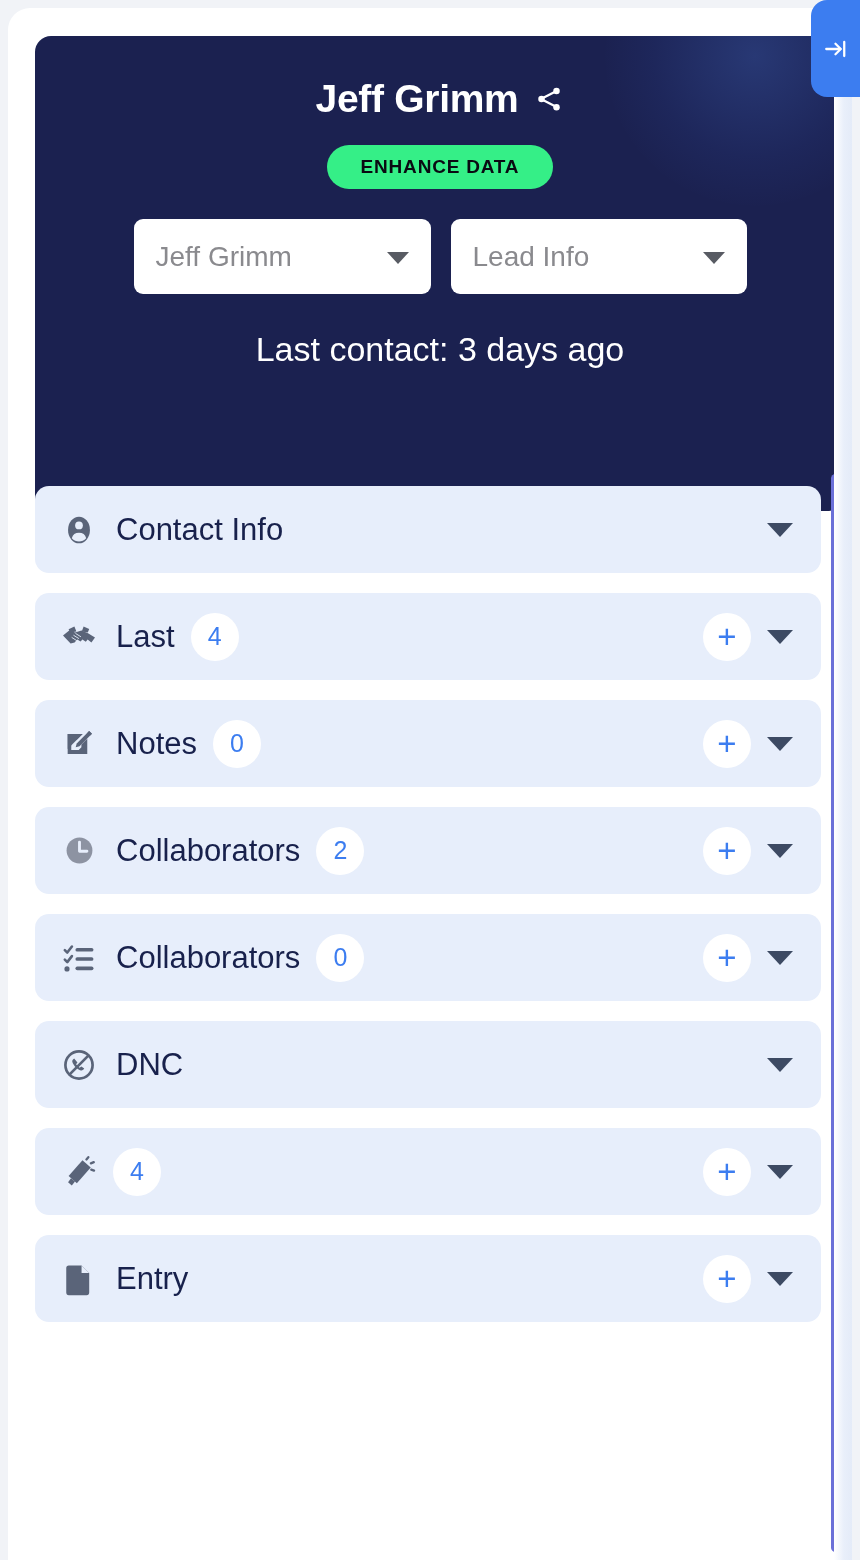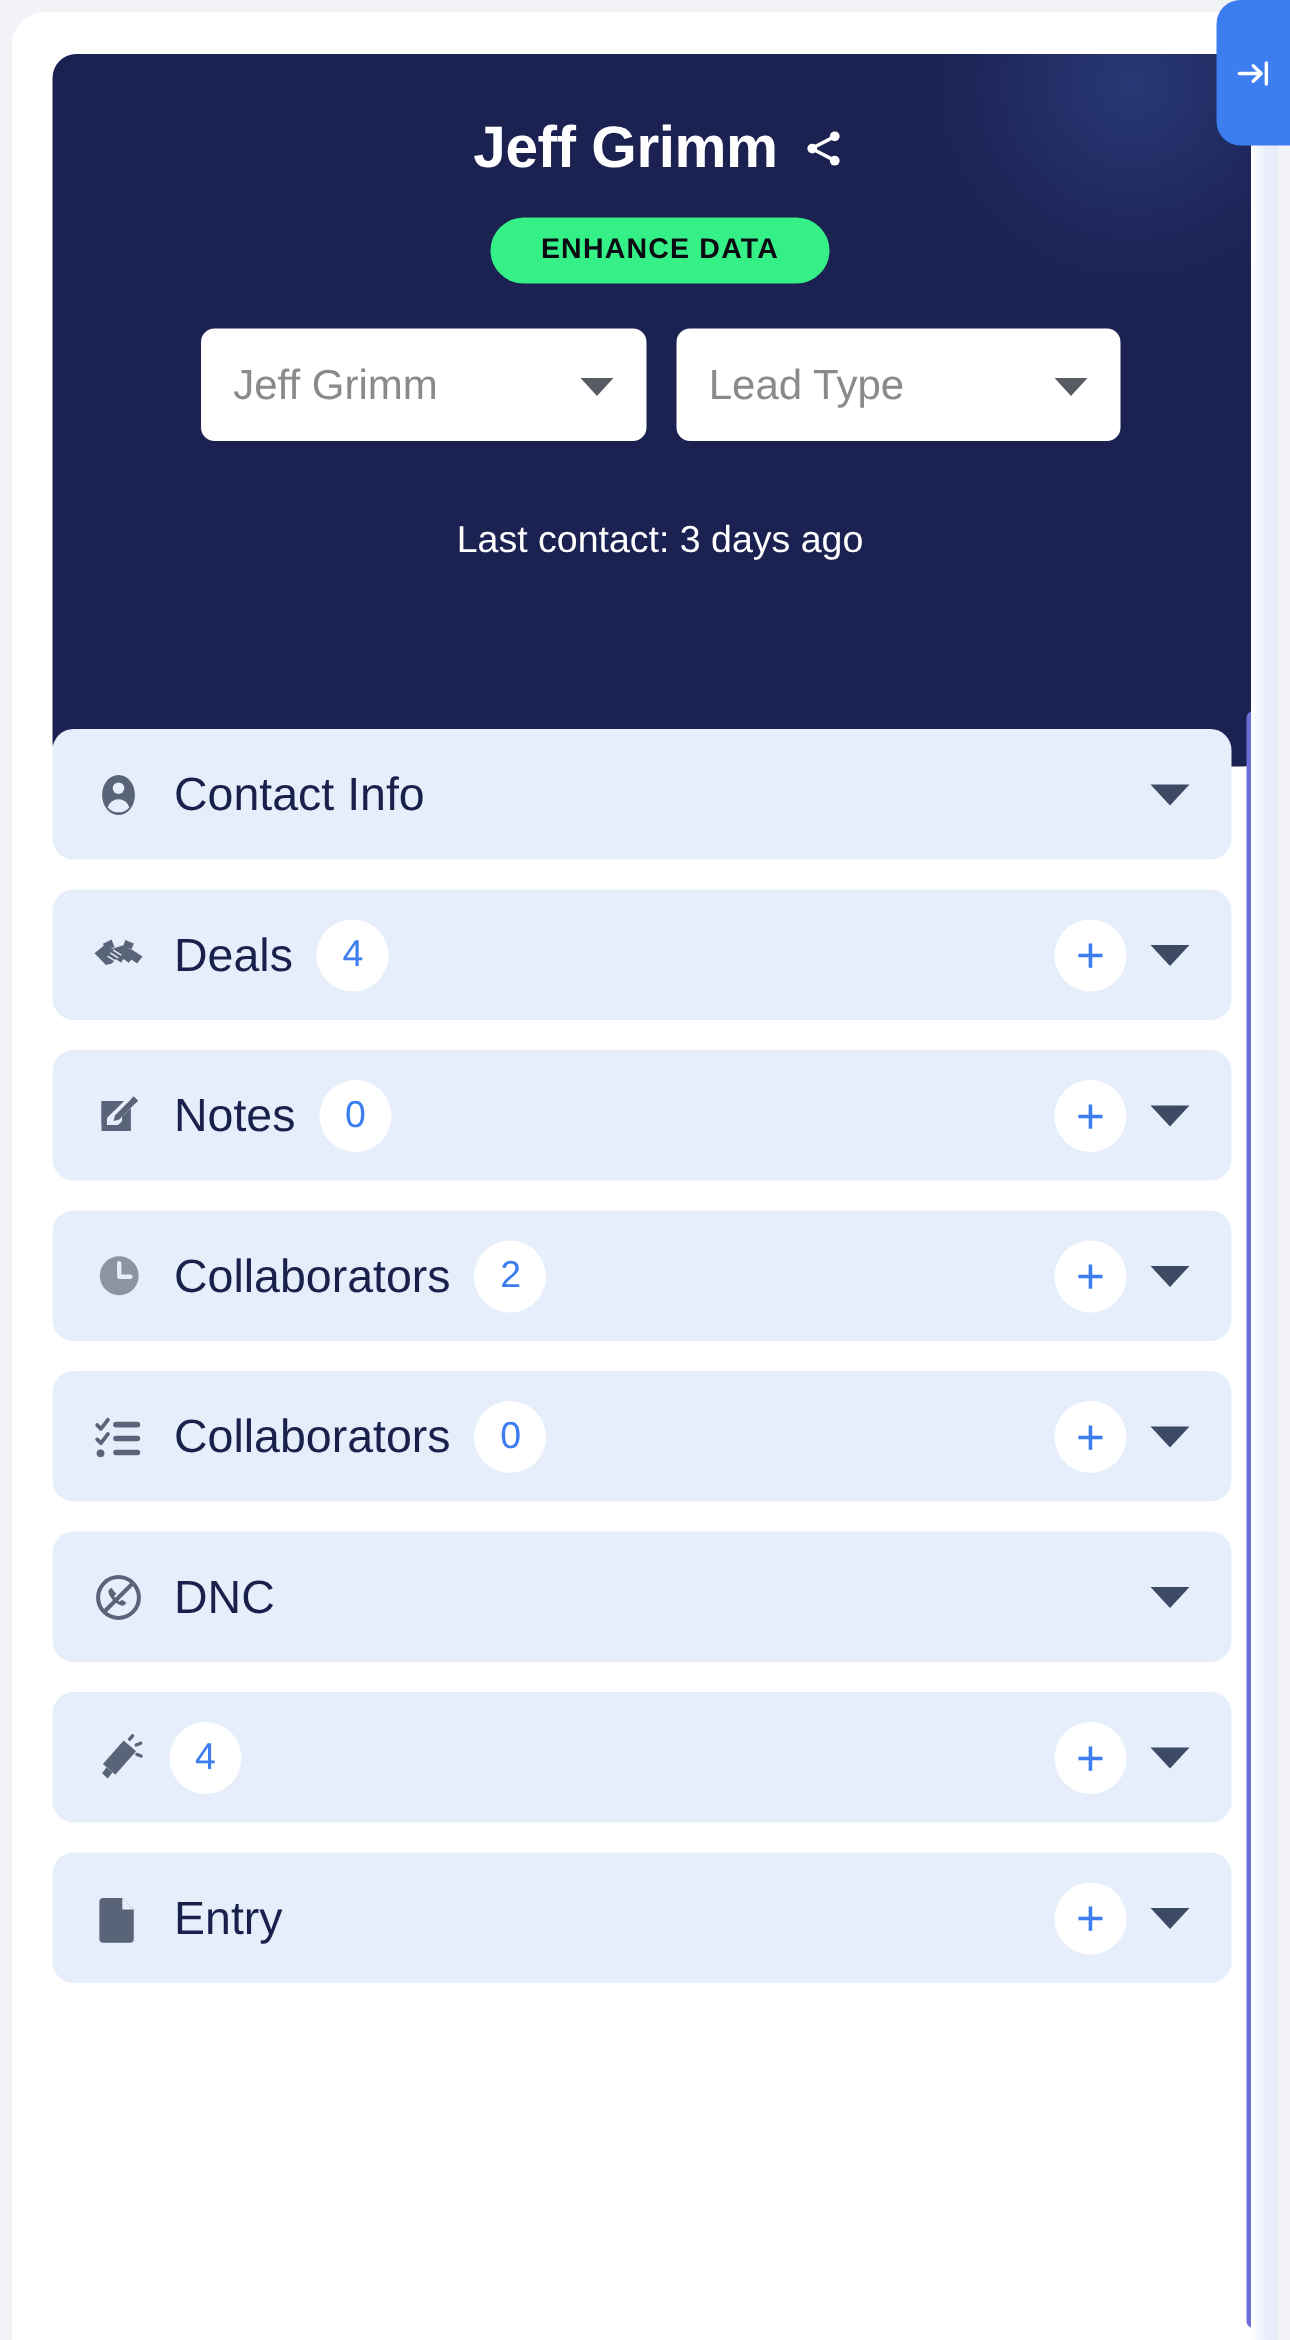--- a/index.html
+++ b/index.html
@@ -131,22 +131,22 @@
     right: 22px;
     top: 50%;
     margin-top: -5px;
     width: 0; height: 0;
     border-left: 11px solid transparent;
     border-right: 11px solid transparent;
     border-top: 12px solid #585B63;
   }
 
   .last-contact {
-    margin-top: 52px;
-    font-size: 25px;
+    margin-top: 36px;
+    font-size: 34px;
     color: #FFFFFF;
   }
 
   
   .collapse-tab {
     position: absolute;
     left: 811px;
     top: 0px;
     width: 49px;
     height: 97px;
@@ -285,21 +285,21 @@
       </div>
 
       <button class="enhance-btn">ENHANCE DATA</button>
 
       <div class="selects-row">
         <div class="select-box wide">
           <span class="select-value">Jeff Grimm</span>
           <span class="select-caret"></span>
         </div>
         <div class="select-box narrow">
-          <span class="select-value">Lead Type</span>
+          <span class="select-value">Lead Info</span>
           <span class="select-caret"></span>
         </div>
       </div>
 
       <div class="last-contact">Last contact: 3 days ago</div>
     </div>
   </div>
 
   <div class="section-list">
       <div class="section-row">
@@ -323,21 +323,21 @@
             <path d="M2 13.5 L8.5 8.2 L14 10.5 L20.5 8.4 L27 11.2 L34 15.6 L30.4 20.4 L26.6 17.6 L24.8 19.8 L21.4 17.4 L19.6 19.6 L16.2 17.4 L13.6 20.4 L9.6 21.4 L2 13.5 Z" fill="currentColor"></path>
             <path d="M7.6 7.2 L13.4 4.4 L15.4 9.6 L9.2 10.4 Z" fill="currentColor"></path>
             <path d="M28.2 7.0 L22.6 4.6 L20.8 9.4 L26.8 10.6 Z" fill="currentColor"></path>
             <g stroke="#E7EEFB" stroke-width="0.9" stroke-linecap="round">
               <line x1="11" y1="15.6" x2="15.4" y2="18.4"></line>
               <line x1="12.8" y1="13.4" x2="17.6" y2="16.4"></line>
               <line x1="14.8" y1="11.6" x2="19.6" y2="14.6"></line>
             </g>
           </svg>
         </span>
-        <span class="row-label">Deals</span>
+        <span class="row-label">Last</span>
         <span class="row-badge">4</span>
         <div class="row-actions">
           <button class="add-btn">+</button>
           <span class="row-caret">
             <i></i>
           </span>
         </div>
       </div>
       <div class="section-row">
         <span class="row-icon">

